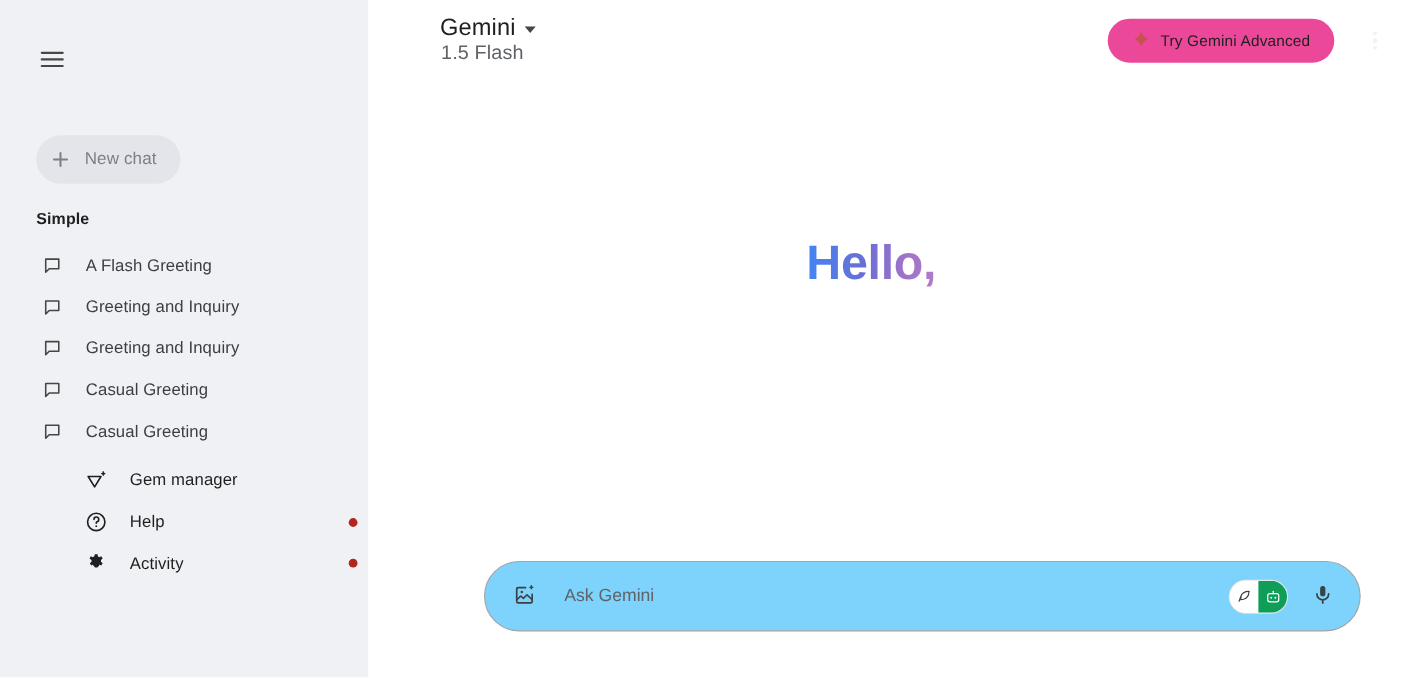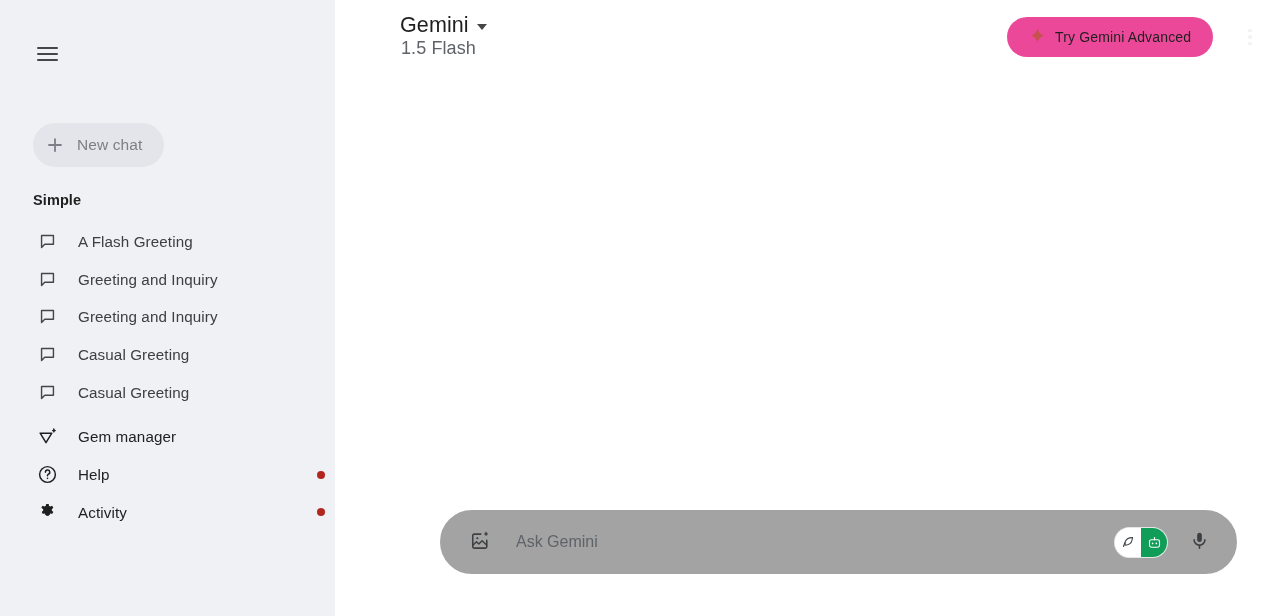--- a/index.html
+++ b/index.html
@@ -126,21 +126,21 @@
     overflow: hidden;
     text-overflow: ellipsis;
   }
 
   .nav-list-bottom {
     position: absolute;
     left: 0;
     top: 402px;
     width: 335px;
   }
-  .nav-list-bottom .nav-item { height: 37.8px; }
+  .nav-list-bottom .nav-item { height: 37.8px; margin-left: 40px; }
   .nav-list-bottom .nav-text { color: #1f1f1f; }
 
   .dot-badge {
     position: absolute;
     right: 26px;
     top: 50%;
     transform: translateY(-50%);
     width: 8px;
     height: 8px;
     border-radius: 50%;
@@ -249,22 +249,22 @@
     color: #7c78cf;
   }
 
   
   .composer {
     position: absolute;
     left: 105px;
     top: 510px;
     width: 797px;
     height: 64px;
-    background: #a3a3a3;
-    border: 4px solid #a3a3a3;
+    background: #7dd3fc;
+    border: 1px solid #a3a3a3;
     border-radius: 32px;
     display: flex;
     align-items: center;
     padding: 0 14px 0 16px;
   }
   .img-btn {
     width: 40px; height: 40px;
     flex: 0 0 40px;
     display: flex; align-items: center; justify-content: center;
     border: none; background: none; border-radius: 50%; cursor: pointer;
@@ -453,20 +453,21 @@
       </button>
 
       <button class="kebab-btn">
         <i></i>
         <i></i>
         <i></i>
       </button>
 
     </div>
 
+    <h1 class="greeting">Hello,</h1>
 
     <div class="composer">
 
       <button class="img-btn">
         <span>
           <svg width="22" height="22" viewBox="0 0 24 24" fill="none" stroke="#3c4043" stroke-width="1.7" stroke-linecap="round" stroke-linejoin="round">
             <path d="M19.4 11.2v7.1a1.5 1.5 0 0 1-1.5 1.5H5.6a1.5 1.5 0 0 1-1.5-1.5V6a1.5 1.5 0 0 1 1.5-1.5h7.2"></path>
             <path d="M4.5 16.3l3.6-3.4 2.6 2.4 3.6-3.6 4.9 4.7" stroke-width="1.6"></path>
             <circle cx="9.1" cy="9" r="1.2" fill="#3c4043" stroke="none"></circle>
             <path d="M18.6 2.4l.5 1.4 1.4.5-1.4.5-.5 1.4-.5-1.4-1.4-.5 1.4-.5z" fill="#3c4043" stroke-width="0.8"></path>

